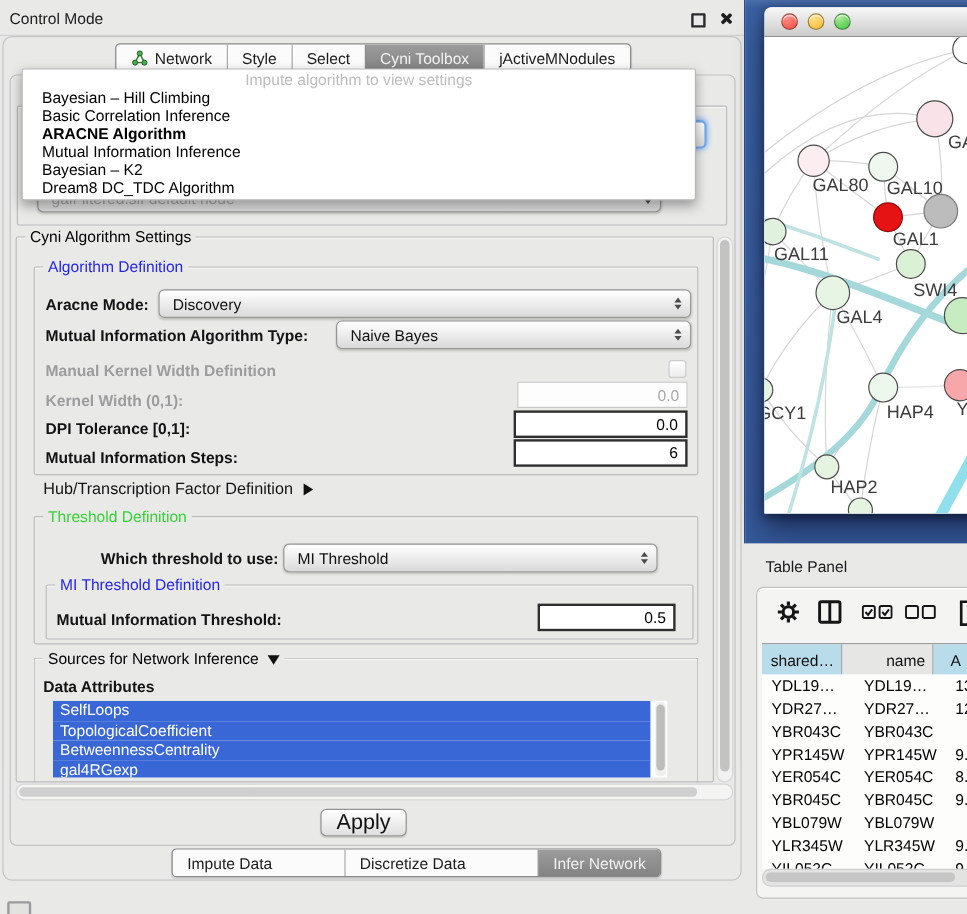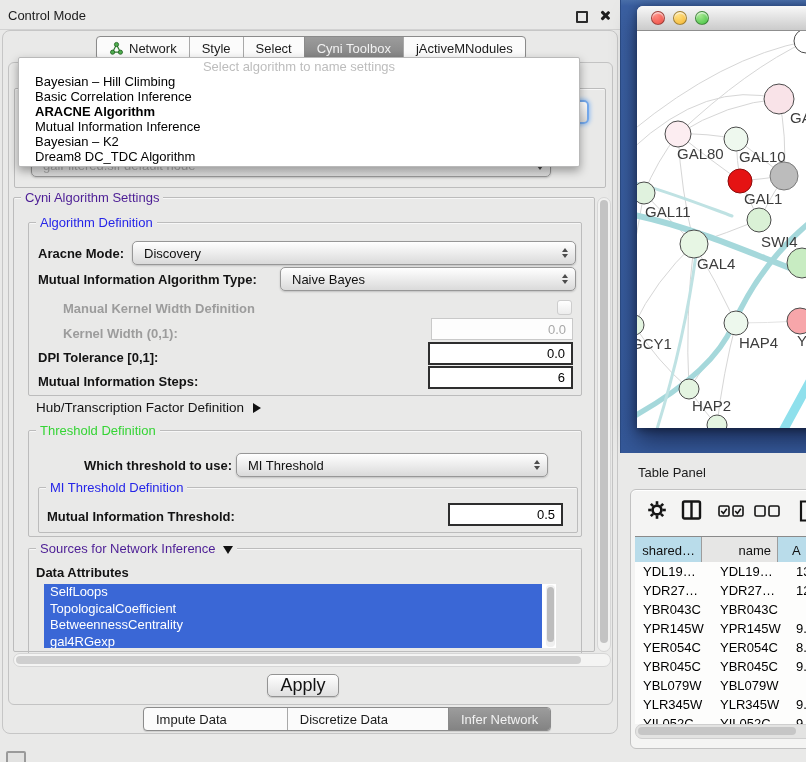--- a/index.html
+++ b/index.html
@@ -1,21 +1,21 @@
 <!DOCTYPE html>
 <html><head>
 <meta charset="utf-8">
 <style>
   html,body{margin:0;padding:0;background:#e9e9e8;}
   #screen{position:relative;width:806px;height:762px;overflow:hidden;
     font-family:"Liberation Sans",sans-serif;background:#e9e9e8;-webkit-font-smoothing:antialiased;}
   .abs{position:absolute;}
   .lbl{position:absolute;font-size:13px;color:#131313;white-space:nowrap;}
   .b{font-weight:bold;}
-  .gray{color:#9c9c9c;margin-left:25px;}
+  .gray{color:#9c9c9c;}
   
   .cp-outer{position:absolute;left:2px;top:30px;width:614px;height:702px;border:1px solid #c6c6c6;border-radius:8px;background:#e9e9e8;}
   .cp-inner{position:absolute;left:8px;top:62px;width:603px;height:641px;border:1px solid #c3c3c3;border-radius:6px;}
   .cp-title{position:absolute;left:0;top:2px;width:620px;height:27px;border-bottom:1px solid #d2d2d2;}
   .cp-title span{position:absolute;left:8px;top:6px;font-size:13px;color:#1c1c1c;}
   .float-btn{position:absolute;right:32px;top:9px;width:8px;height:8px;border:2px solid #2b2b2b;border-radius:1px;}
   .xw{position:absolute;right:10px;top:8px;width:11px;height:11px;}
   .xw:before,.xw:after{content:"";position:absolute;left:4.5px;top:0;width:2.6px;height:11px;background:#1e1e1e;border-radius:1px;}
   .xw:before{transform:rotate(45deg);} .xw:after{transform:rotate(-45deg);}
   
@@ -23,21 +23,21 @@
   .seg-item{display:flex;align-items:center;gap:5px;padding:0 12px;font-size:13px;color:#1b1b1b;border-left:1px solid #a9a9a9;white-space:nowrap;}
   .seg-item:first-child{border-left:0;}
   .seg-item.sel{background:linear-gradient(#9c9c9c,#838383);color:#f2f2f2;border-left-color:#8b8b8b;}
   
   .popup{position:absolute;left:18px;top:57px;width:560px;height:107px;background:#fff;border:1px solid #b9b9b9;border-radius:2px;box-shadow:0 4px 10px rgba(0,0,0,.35);z-index:40;padding-top:1px;}
   .pop-prompt{height:15px;line-height:15px;text-align:center;font-size:13px;color:#bdbdbd;}
   .pop-item{height:15px;line-height:15px;padding-left:16px;font-size:13px;color:#000;white-space:nowrap;}
   .pop-item.sel{font-weight:bold;}
   
   .group{position:absolute;border:1px solid #bcbcbc;border-radius:2px;box-shadow:inset 0 1px 0 rgba(255,255,255,.65);}
-  .legend{position:absolute;top:-8px;left:7px;background:#e9e9e8;padding:0 4px;font-size:13px;white-space:nowrap;color:#4c1d95;}
+  .legend{position:absolute;top:-8px;left:7px;background:#e9e9e8;padding:0 4px;font-size:13px;white-space:nowrap;color:#000000;}
   .legend.blue{color:#2525e8;} .legend.green{color:#35d435;}
   
   .combo{position:absolute;height:24px;box-sizing:border-box;border:1px solid #979797;border-radius:5px;background:linear-gradient(#ffffff,#dadada);font-size:13px;color:#111;display:flex;align-items:center;padding:0 24px 0 11px;box-shadow:0 1px 2px rgba(0,0,0,.18);white-space:nowrap;overflow:hidden;}
   .combo.focus{border:2px solid #74a9ec;box-shadow:0 0 4px 1px #8fbcf2;}
   .combo.dim{color:#a9a9a9;}
   .arrows{position:absolute;right:7px;top:50%;transform:translateY(-50%);display:flex;flex-direction:column;gap:2px;}
   .arr-up{width:0;height:0;border-left:3.5px solid transparent;border-right:3.5px solid transparent;border-bottom:4.5px solid #4c4c4c;}
   .arr-dn{width:0;height:0;border-left:3.5px solid transparent;border-right:3.5px solid transparent;border-top:4.5px solid #4c4c4c;}
   
   .field{position:absolute;box-sizing:border-box;background:#fff;border:2px solid #2e2e2e;font-size:13px;color:#000;display:flex;align-items:center;justify-content:flex-end;padding-right:6px;}
@@ -135,21 +135,21 @@
       <div class="combo dim" style="left:16px;top:64px;width:520px;">
         <span>galFiltered.sif default node</span>
         <div class="arrows">
             <div class="arr-up"></div>
             <div class="arr-dn"></div>
           </div>
       </div>
     </div>
 
     <div class="popup">
-      <div class="pop-prompt">Select algorithm to name settings</div>
+      <div class="pop-prompt">Impute algorithm to view settings</div>
       <div id="popItems">
           <div class="pop-item">Bayesian – Hill Climbing</div>
           <div class="pop-item">Basic Correlation Inference</div>
           <div class="pop-item sel">ARACNE Algorithm</div>
           <div class="pop-item">Mutual Information Inference</div>
           <div class="pop-item">Bayesian – K2</div>
           <div class="pop-item">Dream8 DC_TDC Algorithm</div>
         </div>
     </div>
 

